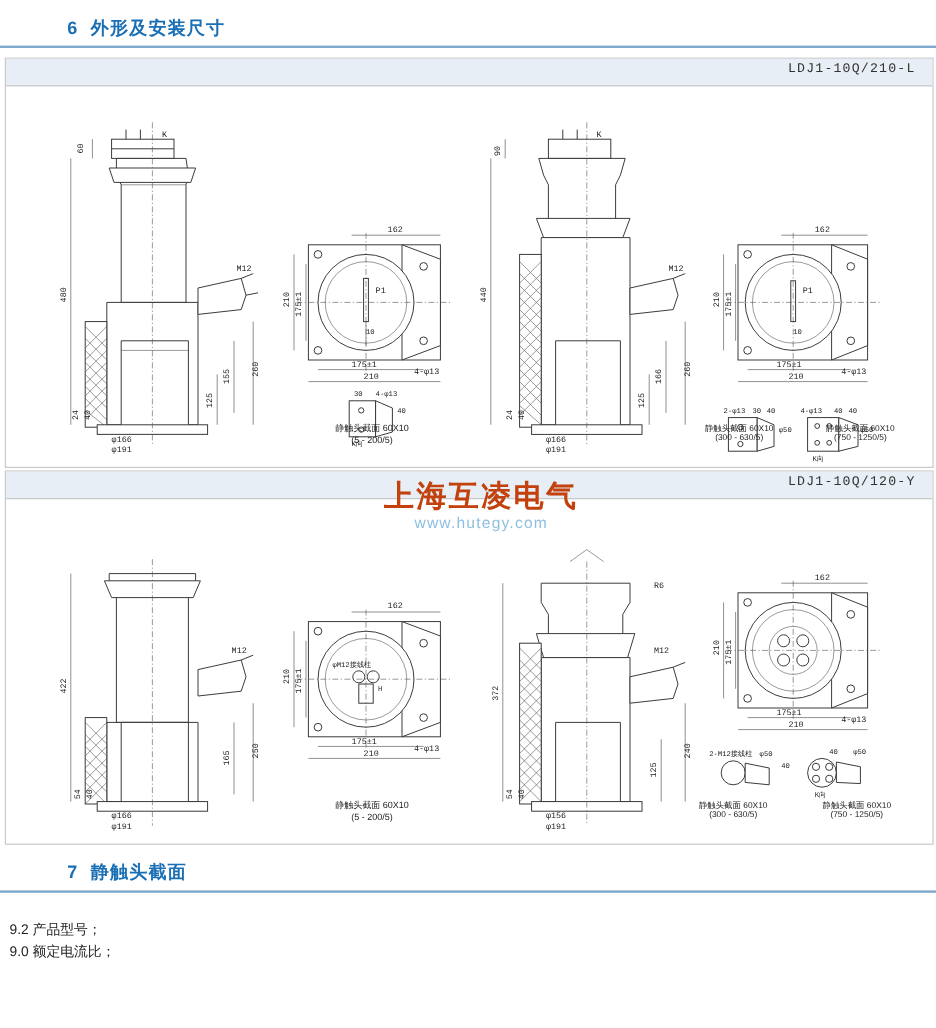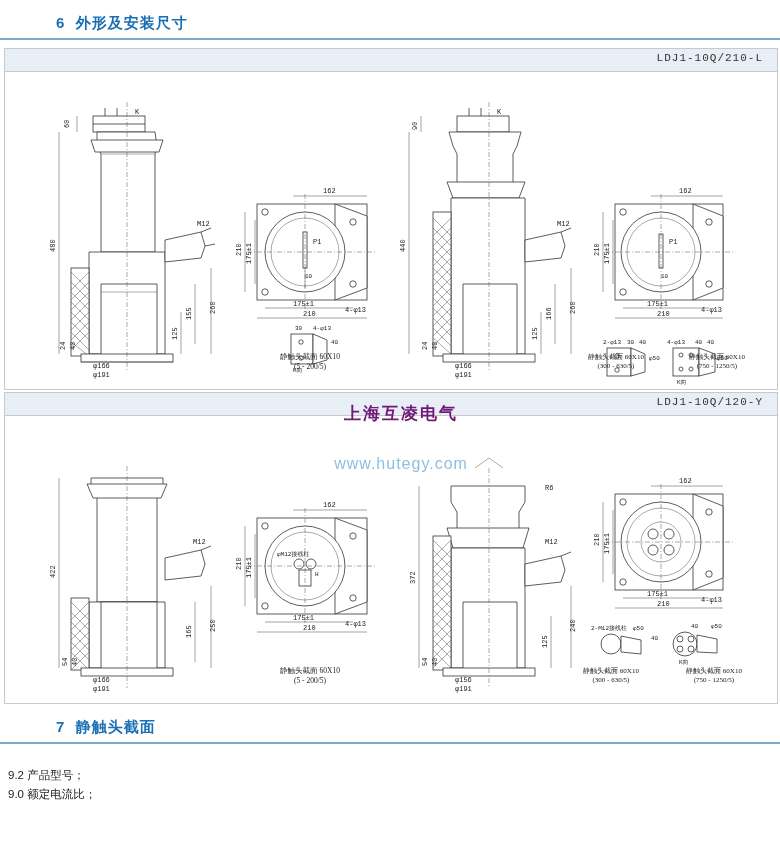--- a/index.html
+++ b/index.html
@@ -49,34 +49,34 @@
   .panel-body{position:relative;width:100%;height:calc(100% - 22px);}
 
   svg{display:block;}
   .ln{stroke:#333;stroke-width:0.8;fill:none;}
   .lnf{stroke:#333;stroke-width:0.8;fill:#fff;}
   .thin{stroke:#555;stroke-width:0.5;fill:none;}
   .dash{stroke:#555;stroke-width:0.5;fill:none;stroke-dasharray:5 2 1 2;}
   .dim{stroke:#444;stroke-width:0.5;fill:none;}
   .txt{font-family:"Liberation Mono", monospace;font-size:7px;fill:#222;}
   .txt6{font-family:"Liberation Mono", monospace;font-size:6px;fill:#222;}
-  .capc{font-family:Liberation Serif, serif;font-size:7px;fill:#222;}
+  .capc{font-family:Liberation Sans, sans-serif;font-size:7px;fill:#222;}
 
   
   #watermark{
     position:absolute;left:285px;top:400px;width:232px;height:60px;
     text-align:center;pointer-events:none;
   }
   #wm-main{
-    font-size:17px;font-weight:bold;color:#701a75;letter-spacing:2px;
+    font-size:25px;font-weight:bold;color:#c2410c;letter-spacing:2px;
     font-family:"Liberation Sans", sans-serif;line-height:28px;
   }
   #wm-sub{
-    font-size:16px;color:#8fbfe0;letter-spacing:1px;
-    font-family:"Liberation Sans", sans-serif;line-height:16px;margin-top:28px;
+    font-size:13px;color:#8fbfe0;letter-spacing:1px;
+    font-family:"Liberation Sans", sans-serif;line-height:16px;
   }
 
   .order-list{position:absolute;left:8px;top:766px;width:500px;}
   .order-line{font-size:11.5px;color:#222;line-height:19px;font-family:"Liberation Sans", sans-serif;}
 </style>
 </head>
 <body>
 
 <div class="section-title" id="sec6-title">
   <span>6</span>

